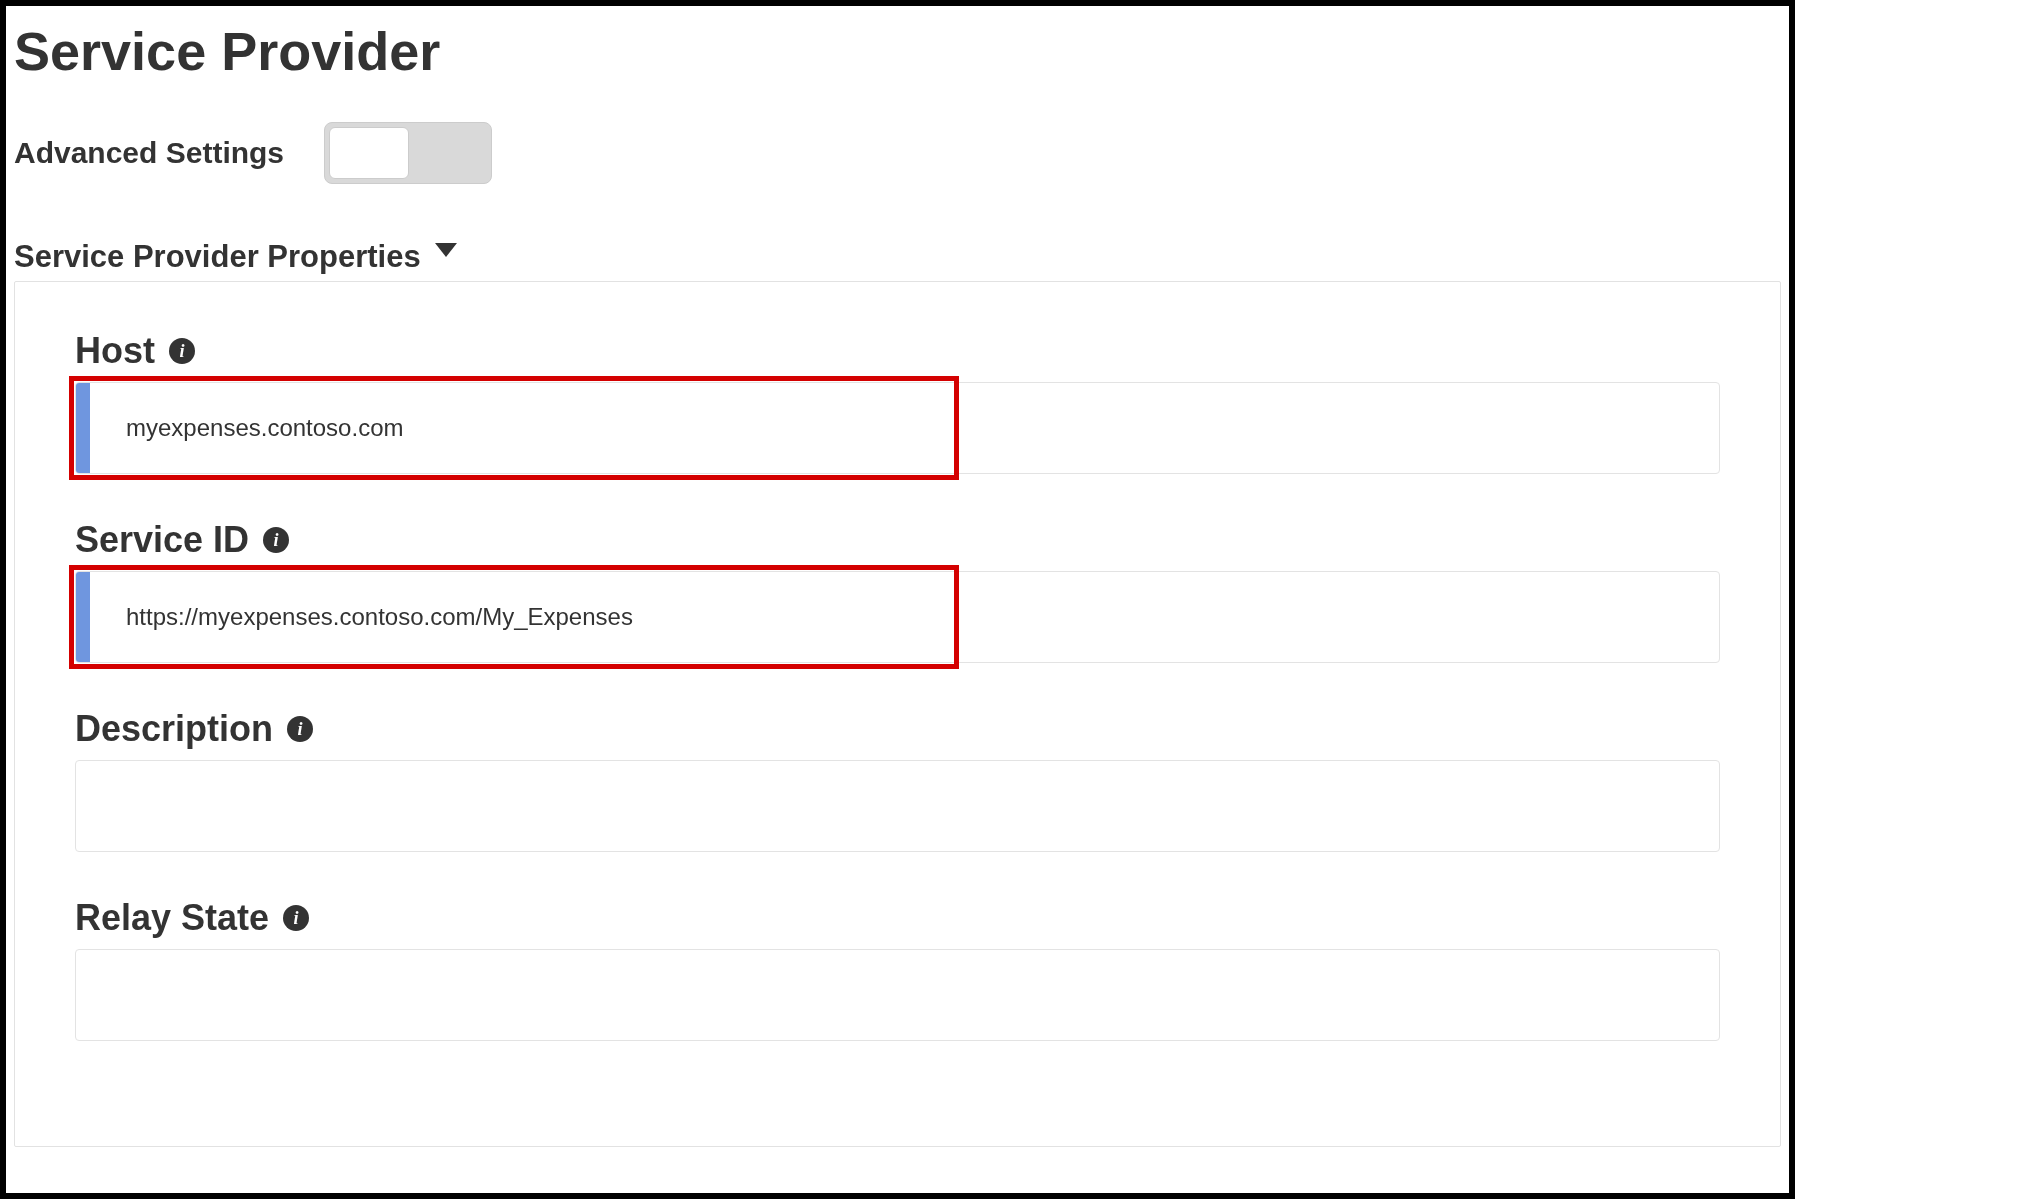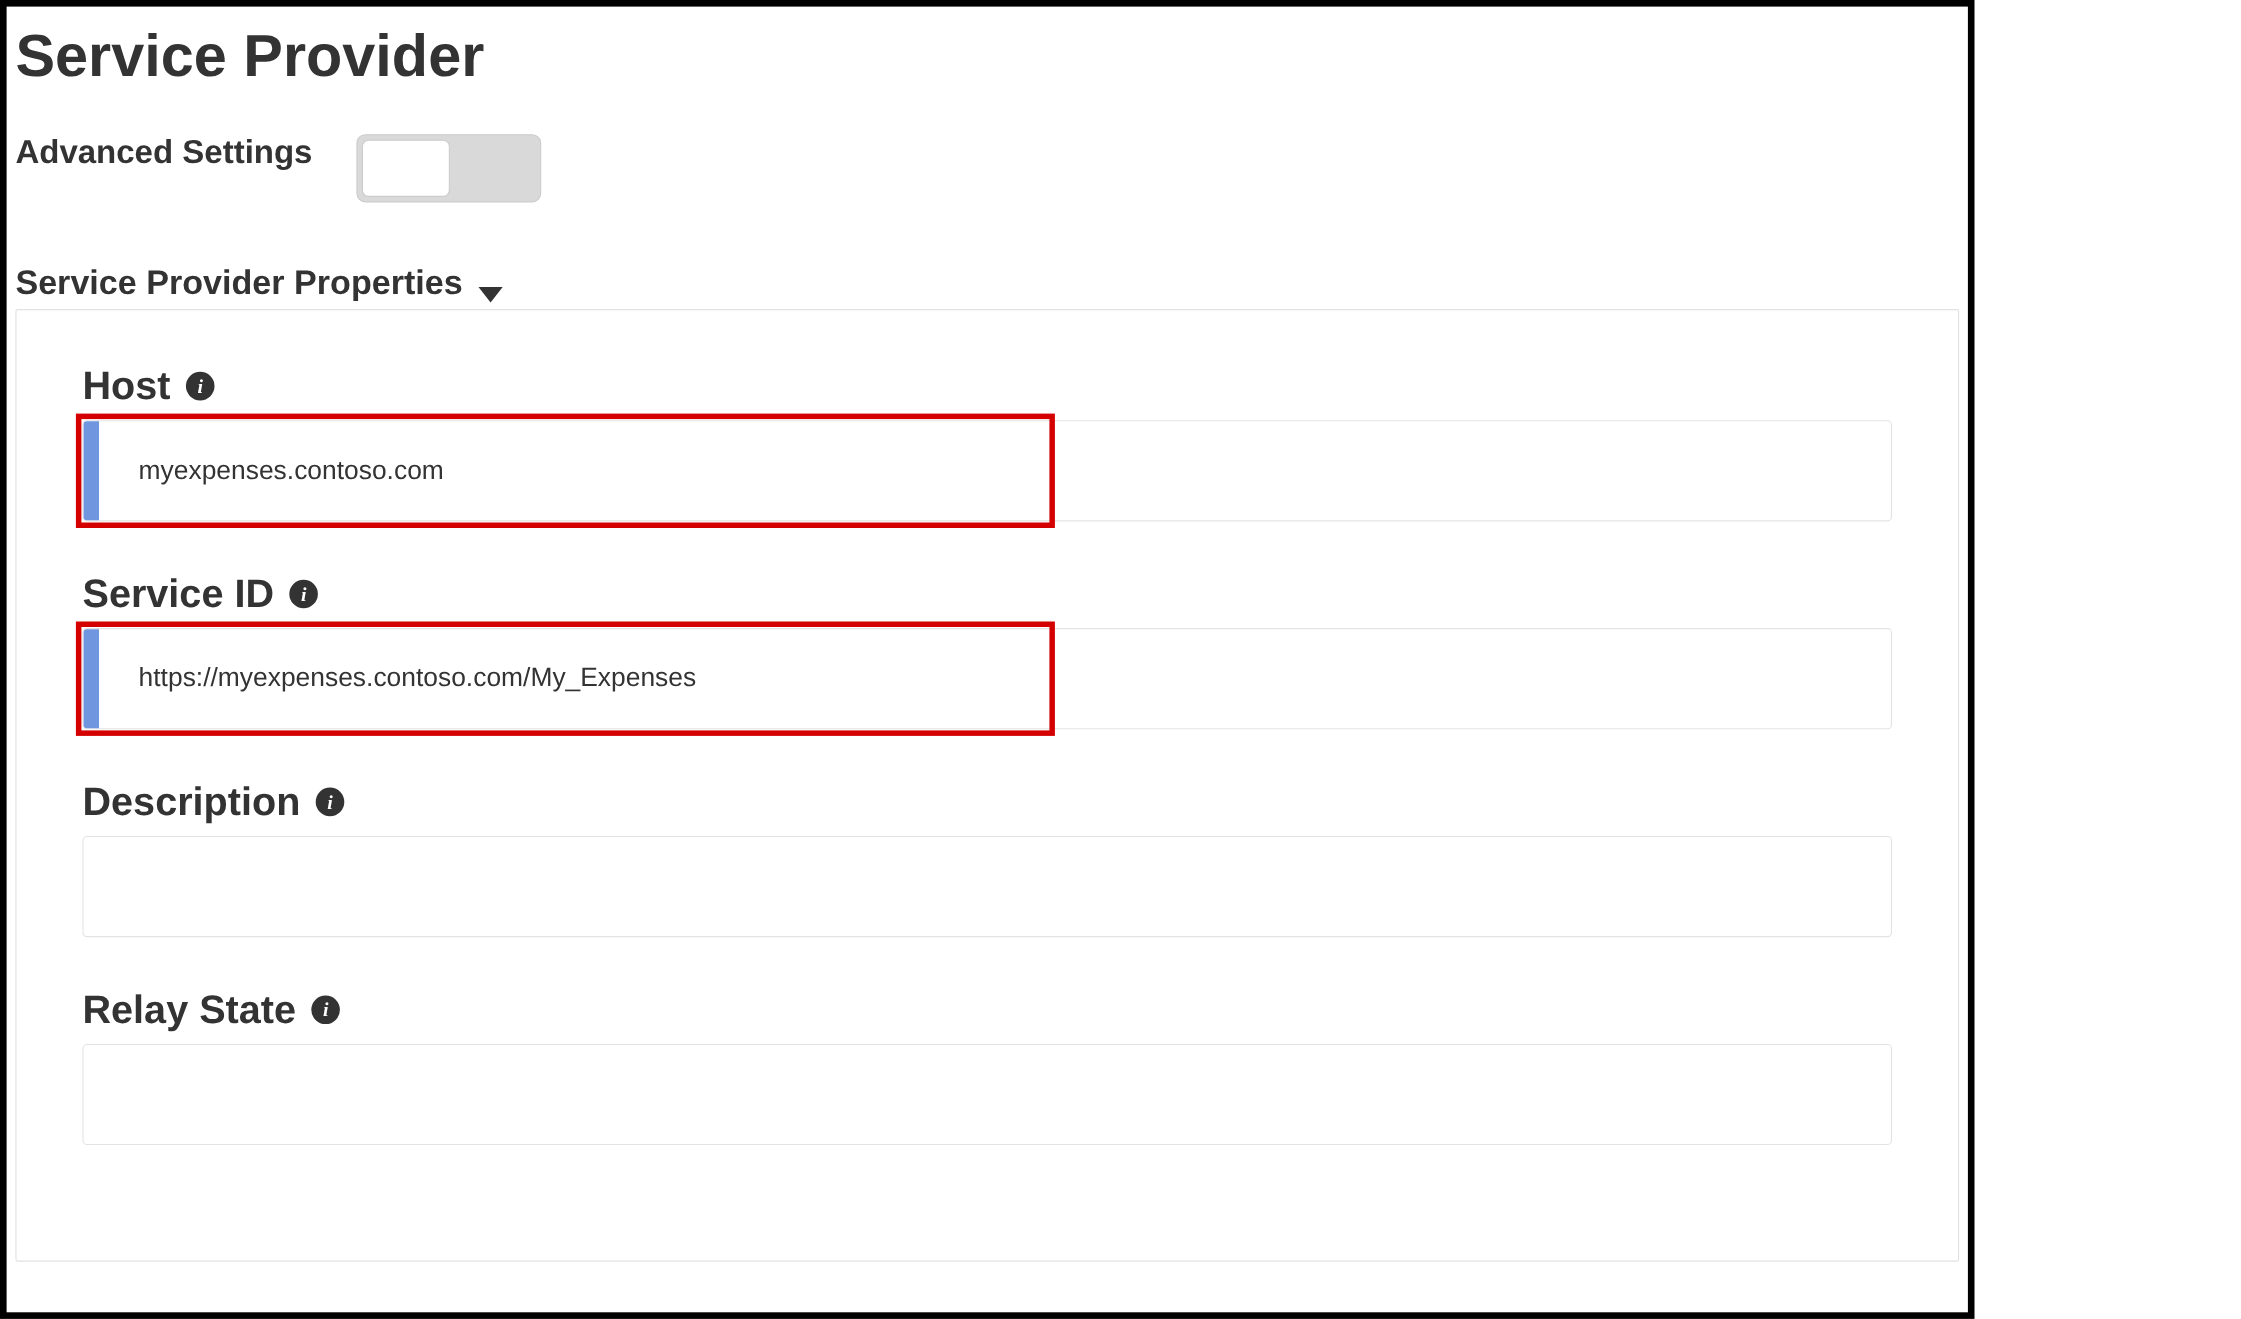--- a/index.html
+++ b/index.html
@@ -18,21 +18,21 @@
     position: relative;
   }
   .page-title {
     font-size: 54px;
     font-weight: 700;
     margin: 4px 0 40px 0;
     color: #333;
   }
   .adv-row {
     display: flex;
-    align-items: flex-start;
+    align-items: center;
     gap: 40px;
     margin-bottom: 55px;
   }
   .adv-label {
     font-size: 30px;
     font-weight: 600;
     color: #333;
   }
   .toggle {
     width: 168px;
@@ -48,21 +48,21 @@
     left: 4px;
     top: 4px;
     width: 80px;
     height: 52px;
     background: #fff;
     border: 1px solid #ccc;
     border-radius: 6px;
   }
   .section-header {
     display: flex;
-    align-items: flex-end;
+    align-items: flex-start;
     gap: 14px;
     font-size: 31px;
     font-weight: 600;
     color: #333;
     margin-bottom: 6px;
     cursor: pointer;
   }
   .caret-down {
     width: 0;
     height: 0;

